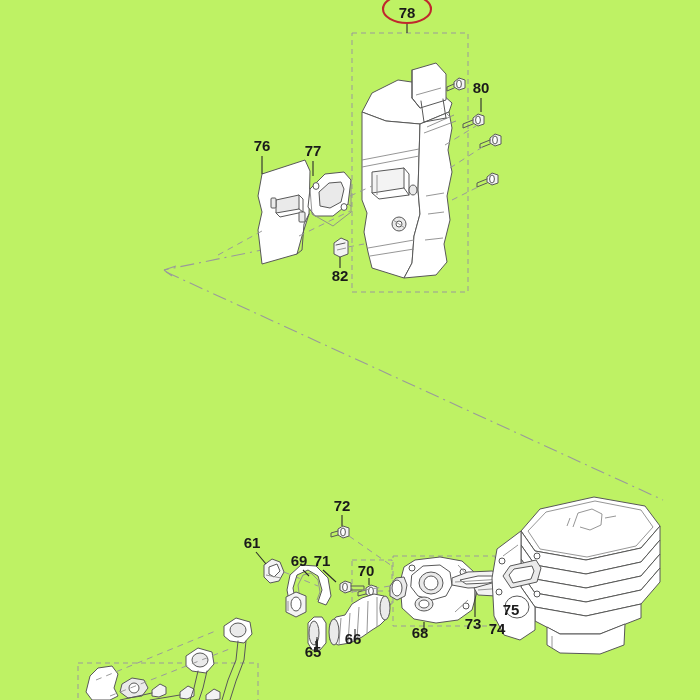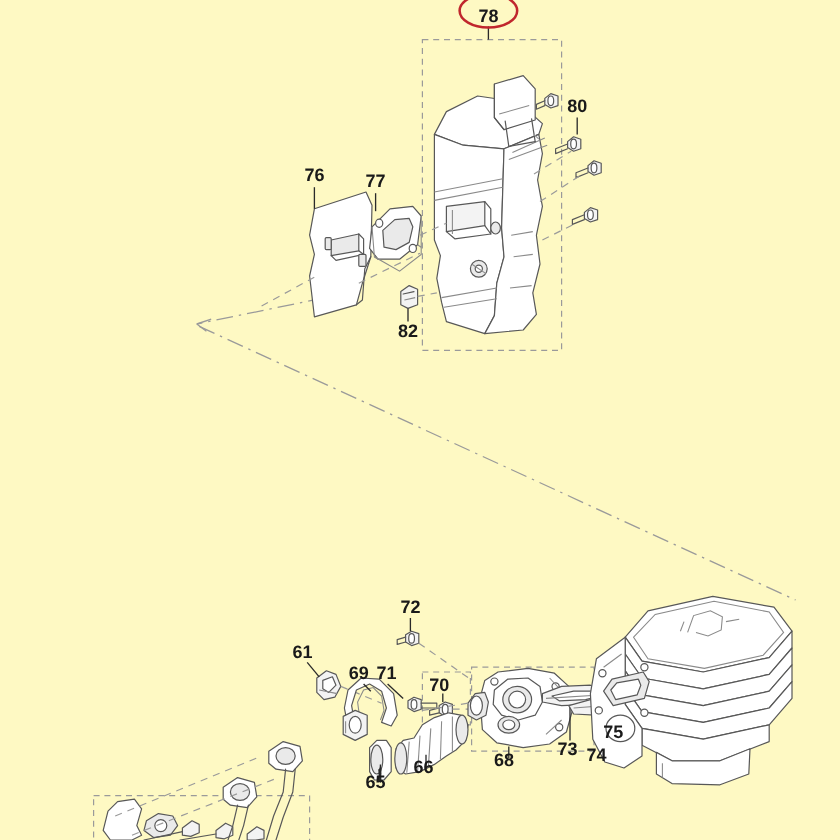--- a/index.html
+++ b/index.html
@@ -1,18 +1,18 @@
 <!DOCTYPE html>
 <html><head>
 <meta charset="utf-8">
 <style>
   html,body{margin:0;padding:0;background:#ffffff;}
   body{width:700px;height:700px;overflow:hidden;
        font-family:"Liberation Sans",sans-serif;}
-  #stage{position:relative;width:700px;height:700px;background:#fef9c3;}
+  #stage{position:relative;width:700px;height:700px;background:#bef264;}
   svg.diagram{position:absolute;left:0;top:0;width:700px;height:700px;}
   .lbl{font-family:"Liberation Sans",sans-serif;font-weight:bold;
        font-size:15px;fill:#1a1a1a;}
 </style>
 </head>
 <body>
 
 <div id="stage">
 
   <svg class="diagram" viewBox="0 0 700 700">

